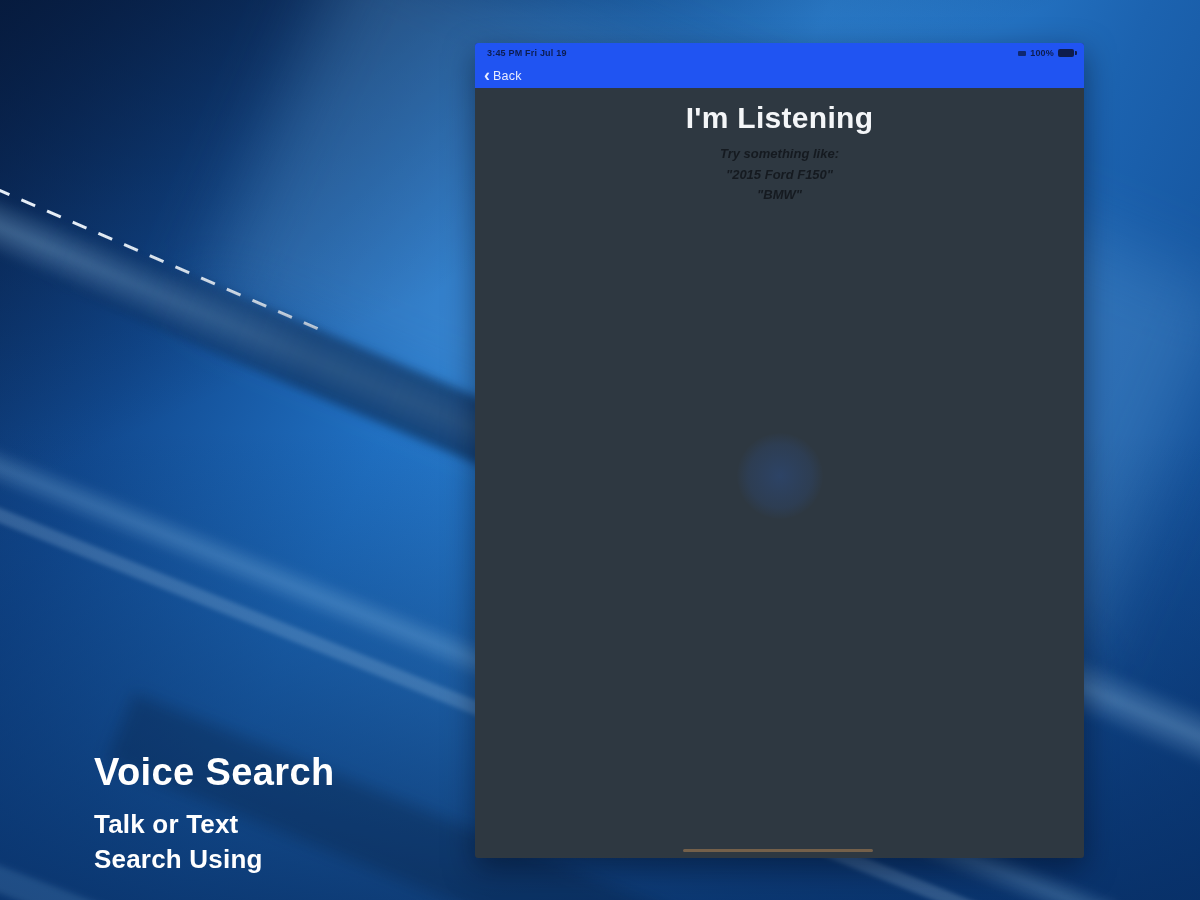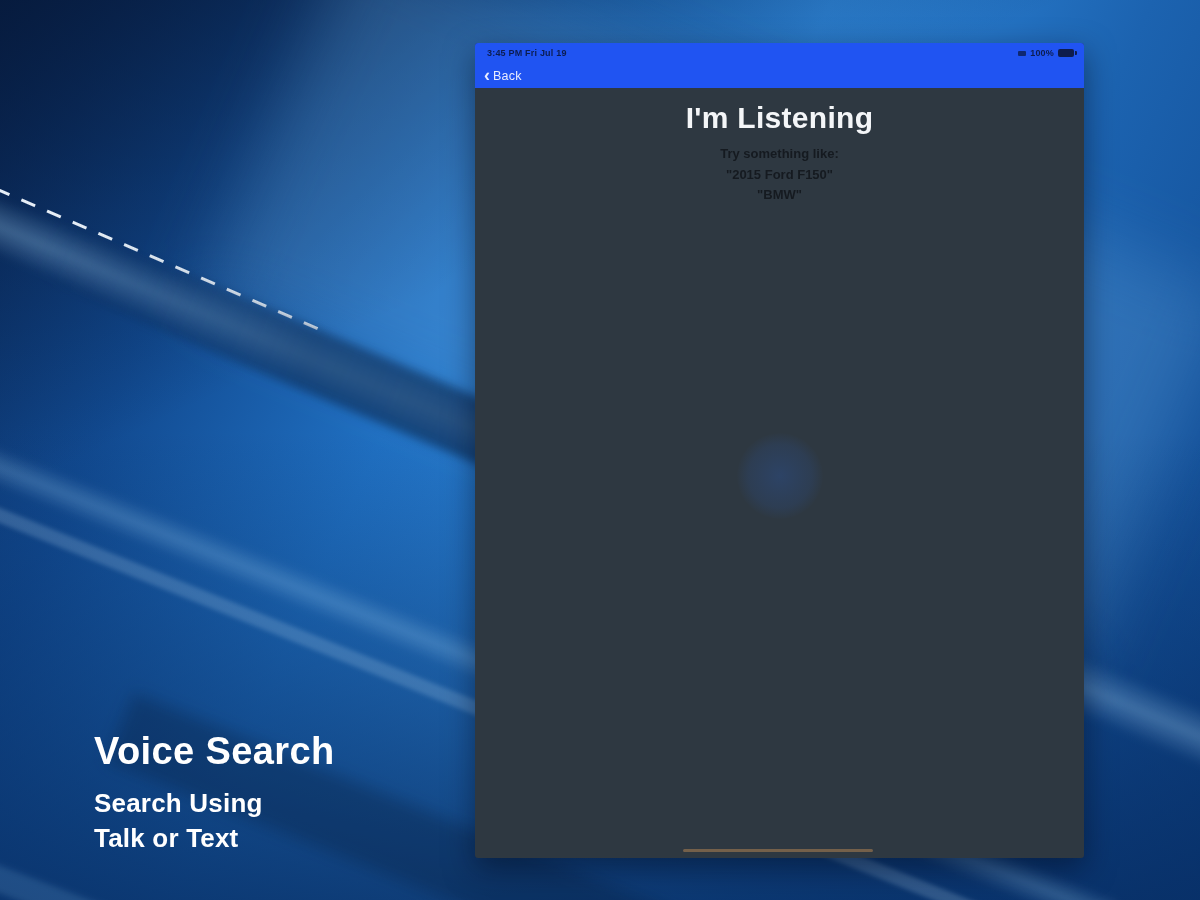--- a/index.html
+++ b/index.html
@@ -26,21 +26,21 @@
   .s-light2 {top:392px;left:-140px;width:1350px;height:38px;transform:rotate(22deg);
              background:linear-gradient(to bottom,rgba(255,255,255,0),rgba(160,210,245,0.26),rgba(255,255,255,0));filter:blur(3px);}
   .s-light3 {top:452px;left:-140px;width:1350px;height:14px;transform:rotate(22deg);
              background:rgba(198,228,250,0.2);filter:blur(2px);}
   .s-dark2  {top:690px;left:120px;width:760px;height:74px;transform:rotate(22deg);
              background:rgba(5,28,60,0.32);filter:blur(8px);}
   .s-light4 {top:832px;left:-90px;width:950px;height:26px;transform:rotate(21deg);
              background:rgba(142,200,240,0.16);filter:blur(3px);}
 
   
-  .caption{position:absolute;left:94px;top:731px;color:#ffffff;z-index:6;}
+  .caption{position:absolute;left:94px;top:752px;color:#ffffff;z-index:6;}
   .caption-title{font-size:38px;font-weight:700;letter-spacing:0.4px;line-height:1.1;margin:0 0 13px 0;}
   .caption-sub{font-size:26px;font-weight:700;line-height:35px;letter-spacing:0.2px;}
 
   
   .tablet{position:absolute;left:475px;top:43px;width:609px;height:815px;z-index:5;
           background:#2e3841;border-radius:3px;overflow:hidden;
           box-shadow:0 10px 30px rgba(2,10,30,0.5);}
   .appbar{position:absolute;top:0;left:0;right:0;height:45px;background:#2054f2;}
   .status-row{display:flex;justify-content:space-between;align-items:center;
               height:14px;padding:3px 10px 0 12px;font-size:9px;font-weight:700;
@@ -51,21 +51,21 @@
   .battery::after{content:"";position:absolute;right:-3px;top:2px;width:2px;height:4px;
                   background:#0e1d4e;border-radius:0 1px 1px 0;}
   .nav-row{display:flex;align-items:center;height:31px;padding-left:9px;}
   .back-btn{display:flex;align-items:center;gap:3px;color:#e9edff;cursor:pointer;}
   .back-chevron{font-size:18px;font-weight:700;line-height:1;margin-top:-2px;}
   .back-label{font-size:12.5px;font-weight:400;letter-spacing:0.2px;}
 
   .screen{position:absolute;top:45px;left:0;right:0;bottom:0;}
   .listening{margin:13px 0 0 0;text-align:center;color:#f4f6f8;
              font-size:30px;font-weight:600;letter-spacing:0.3px;}
-  .hints{margin-top:9px;text-align:center;font-weight:700;
+  .hints{margin-top:9px;text-align:center;font-style:italic;font-weight:700;
          font-size:13px;line-height:20.5px;color:#151a20;}
   .pulse{position:absolute;left:262px;top:345px;width:86px;height:86px;border-radius:50%;
          background:radial-gradient(circle,rgba(44,74,124,0.62) 0%,rgba(44,74,124,0.3) 52%,rgba(44,74,124,0) 72%);}
   .home-line{position:absolute;left:208px;top:761px;width:190px;height:3px;
              background:#81674c;border-radius:2px;filter:blur(0.7px);opacity:0.85;}
 </style>
 </head>
 <body>
 
 <div class="stage">
@@ -74,22 +74,22 @@
   <div class="streak s-light1"></div>
   <div class="streak s-dash"></div>
   <div class="streak s-dark1"></div>
   <div class="streak s-light2"></div>
   <div class="streak s-light3"></div>
   <div class="streak s-dark2"></div>
   <div class="streak s-light4"></div>
 
   <div class="caption">
     <h1 class="caption-title">Voice Search</h1>
+    <div class="caption-sub">Talk or Text</div>
     <div class="caption-sub">Search Using</div>
-    <div class="caption-sub">Talk or Text</div>
   </div>
 
   <div class="tablet">
 
     <div class="appbar">
       <div class="status-row">
         <span>3:45 PM  Fri Jul 19</span>
         <span class="status-right">
           <span class="status-misc"></span>
           <span>100%</span>

